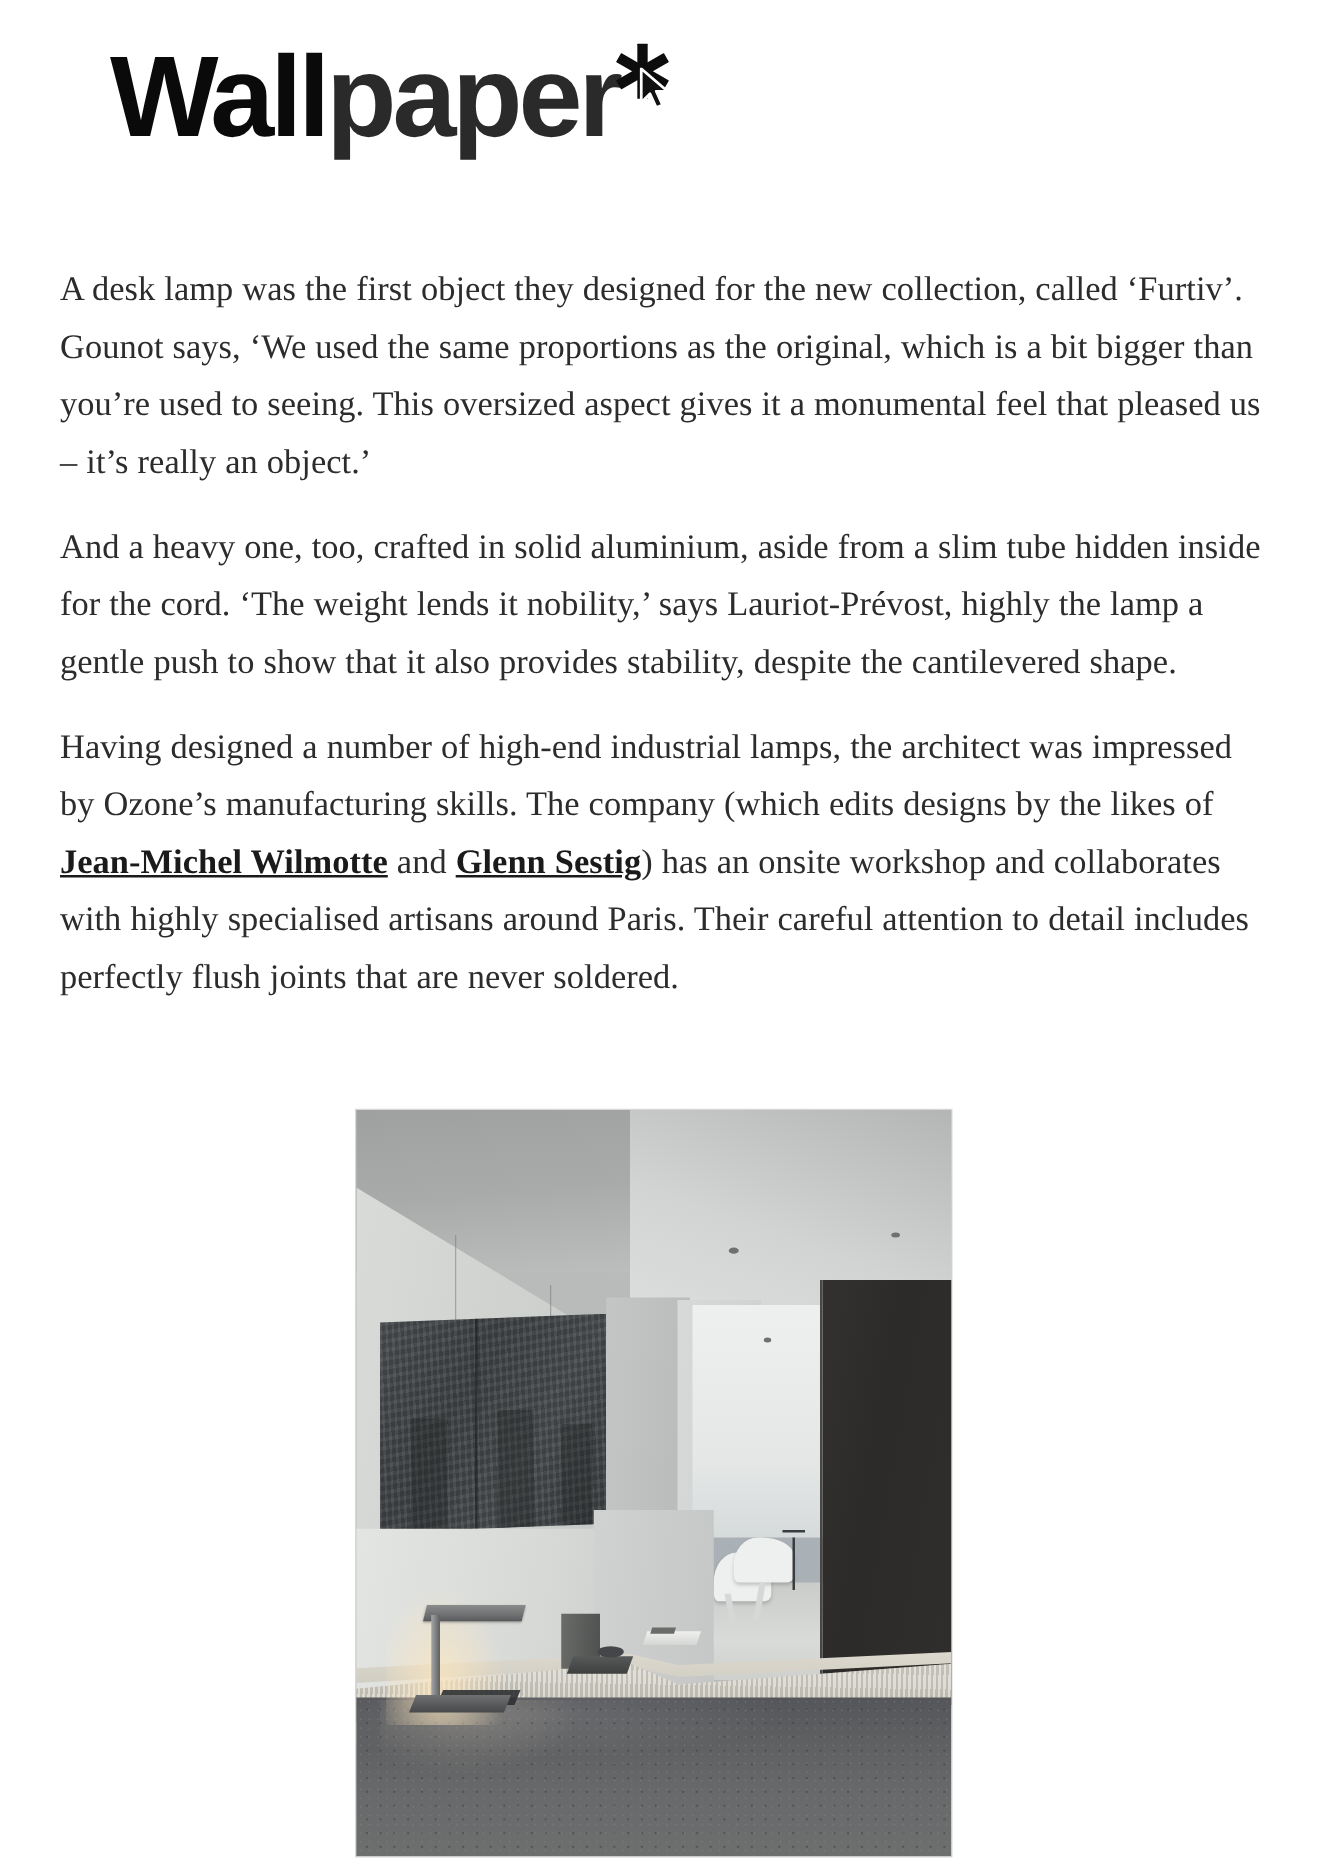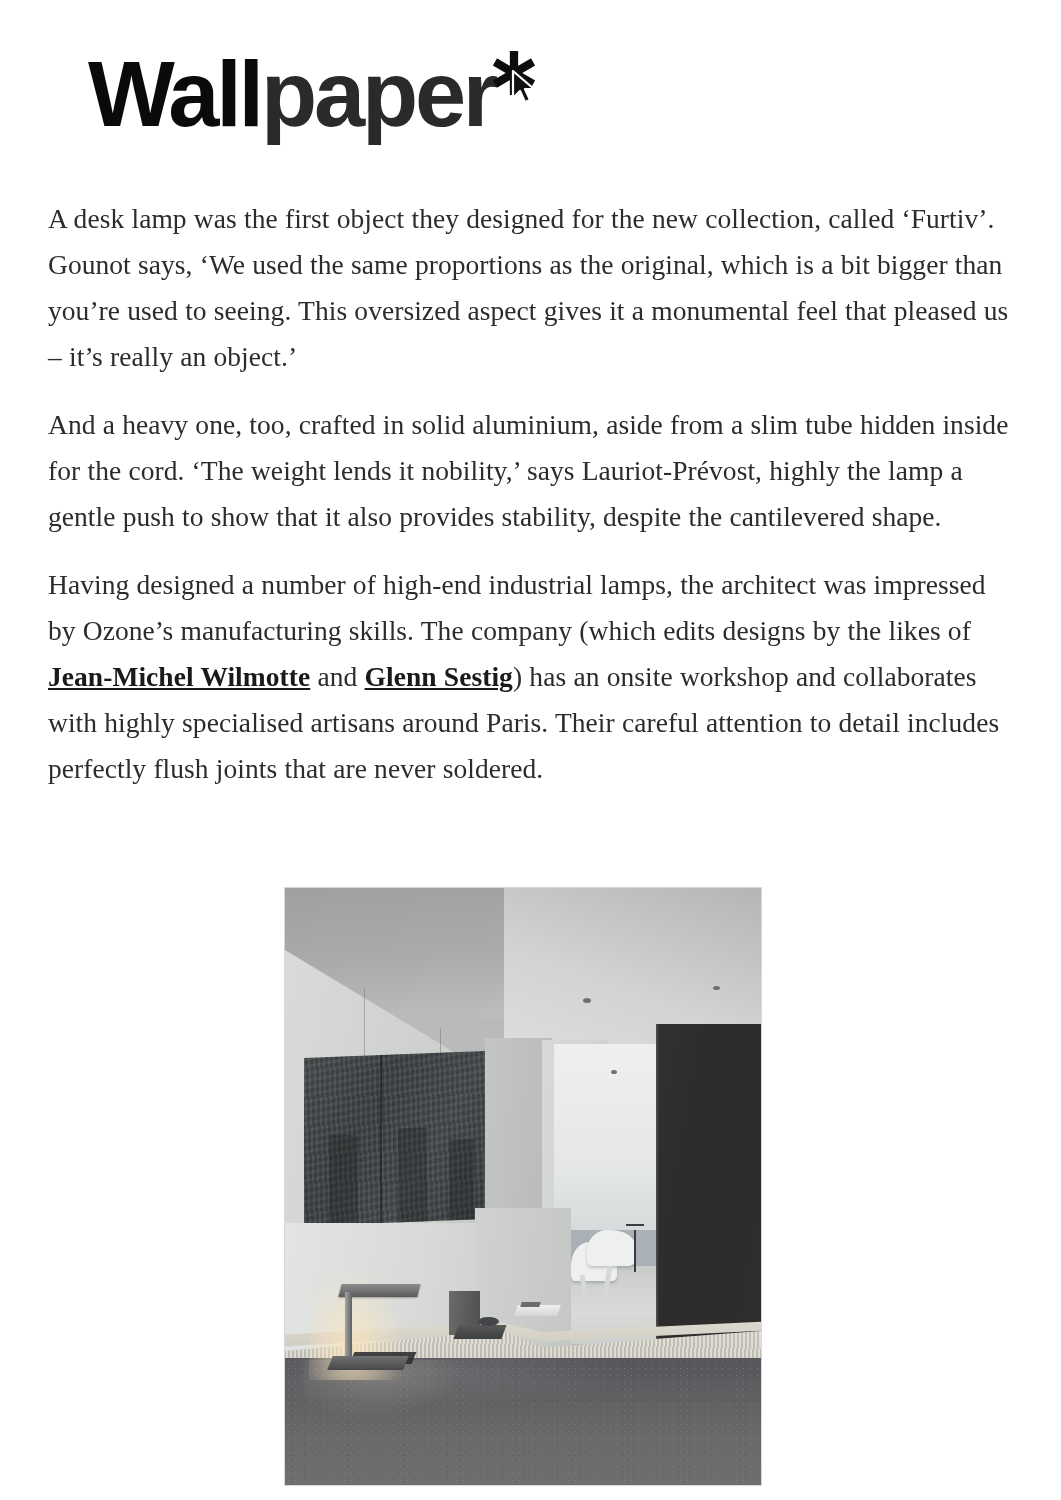--- a/index.html
+++ b/index.html
@@ -12,21 +12,21 @@
     height: 1500px;
     position: relative;
     font-family: "Liberation Serif", "DejaVu Serif", serif;
     overflow: hidden;
   }
 
   
   .masthead {
     position: absolute;
     left: 88px;
-    top: 48px;
+    top: 32px;
     height: 110px;
   }
   .wordmark {
     font-family: "Liberation Sans", "DejaVu Sans", sans-serif;
     font-weight: bold;
     font-size: 92px;
     line-height: 92px;
     letter-spacing: -3.2px;
     color: #111111;
     display: inline-block;
@@ -55,21 +55,21 @@
     top: 22px;
     width: 26px;
     height: 34px;
     pointer-events: none;
   }
 
   
   .article {
     position: absolute;
     left: 48px;
-    top: 196px;
+    top: 208px;
     width: 968px;
   }
   .para {
     font-size: 27.5px;
     line-height: 46px;
     color: #2c2c2c;
     margin: 0 0 22px 0;
     letter-spacing: 0.05px;
     word-spacing: 0.3px;
   }

